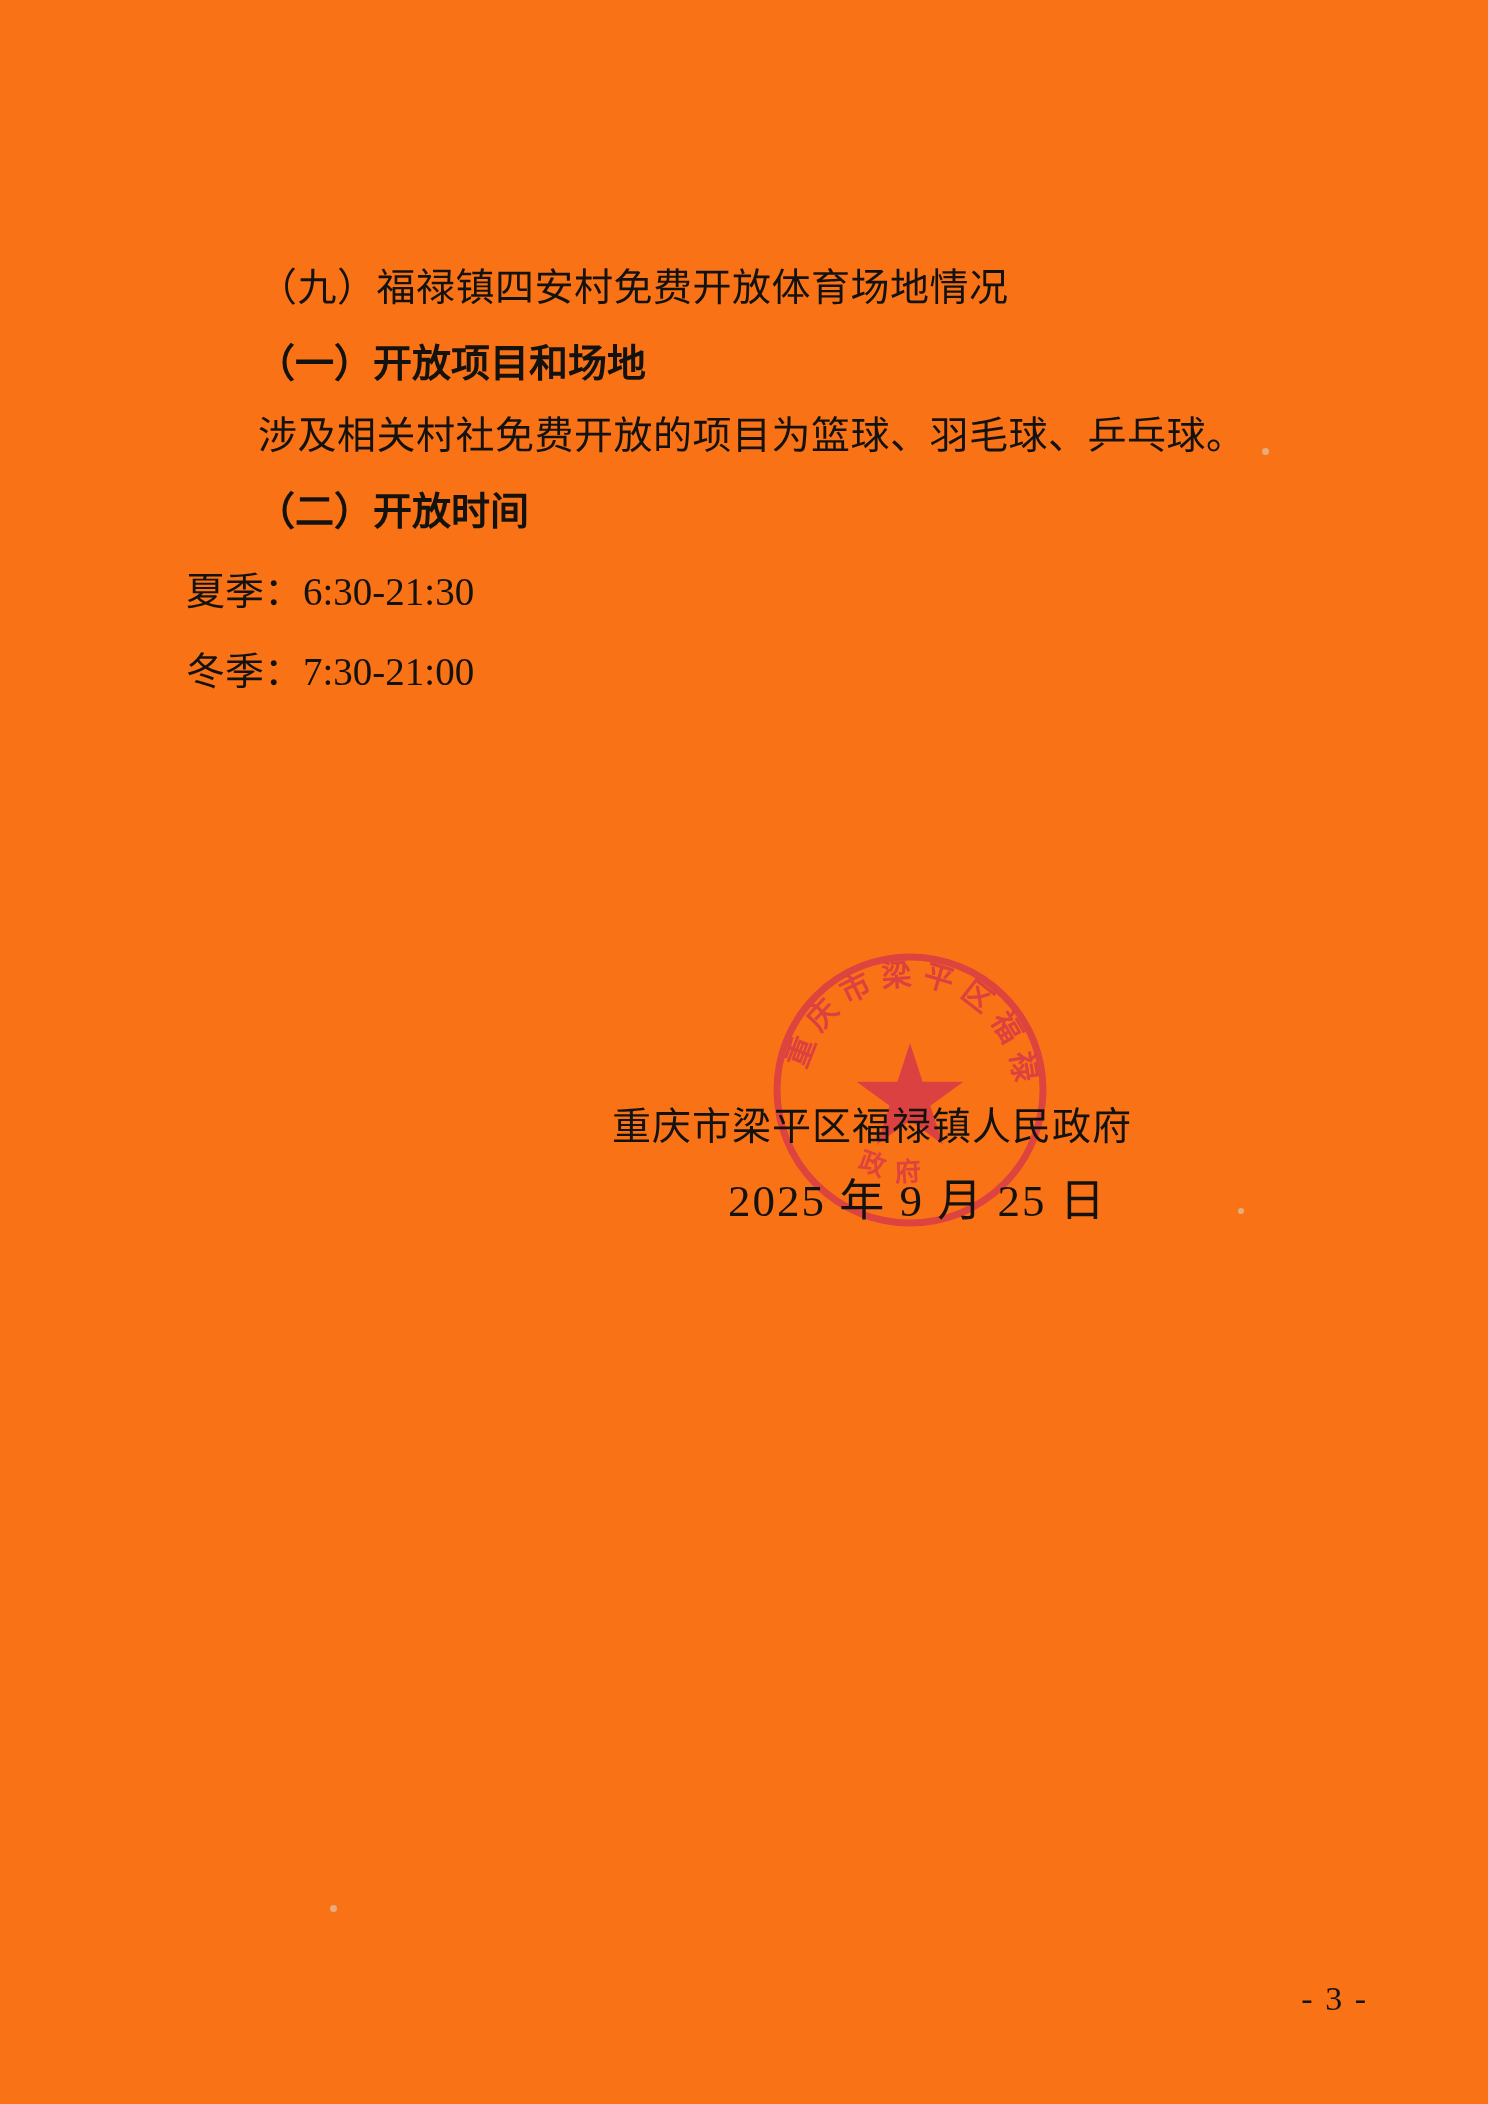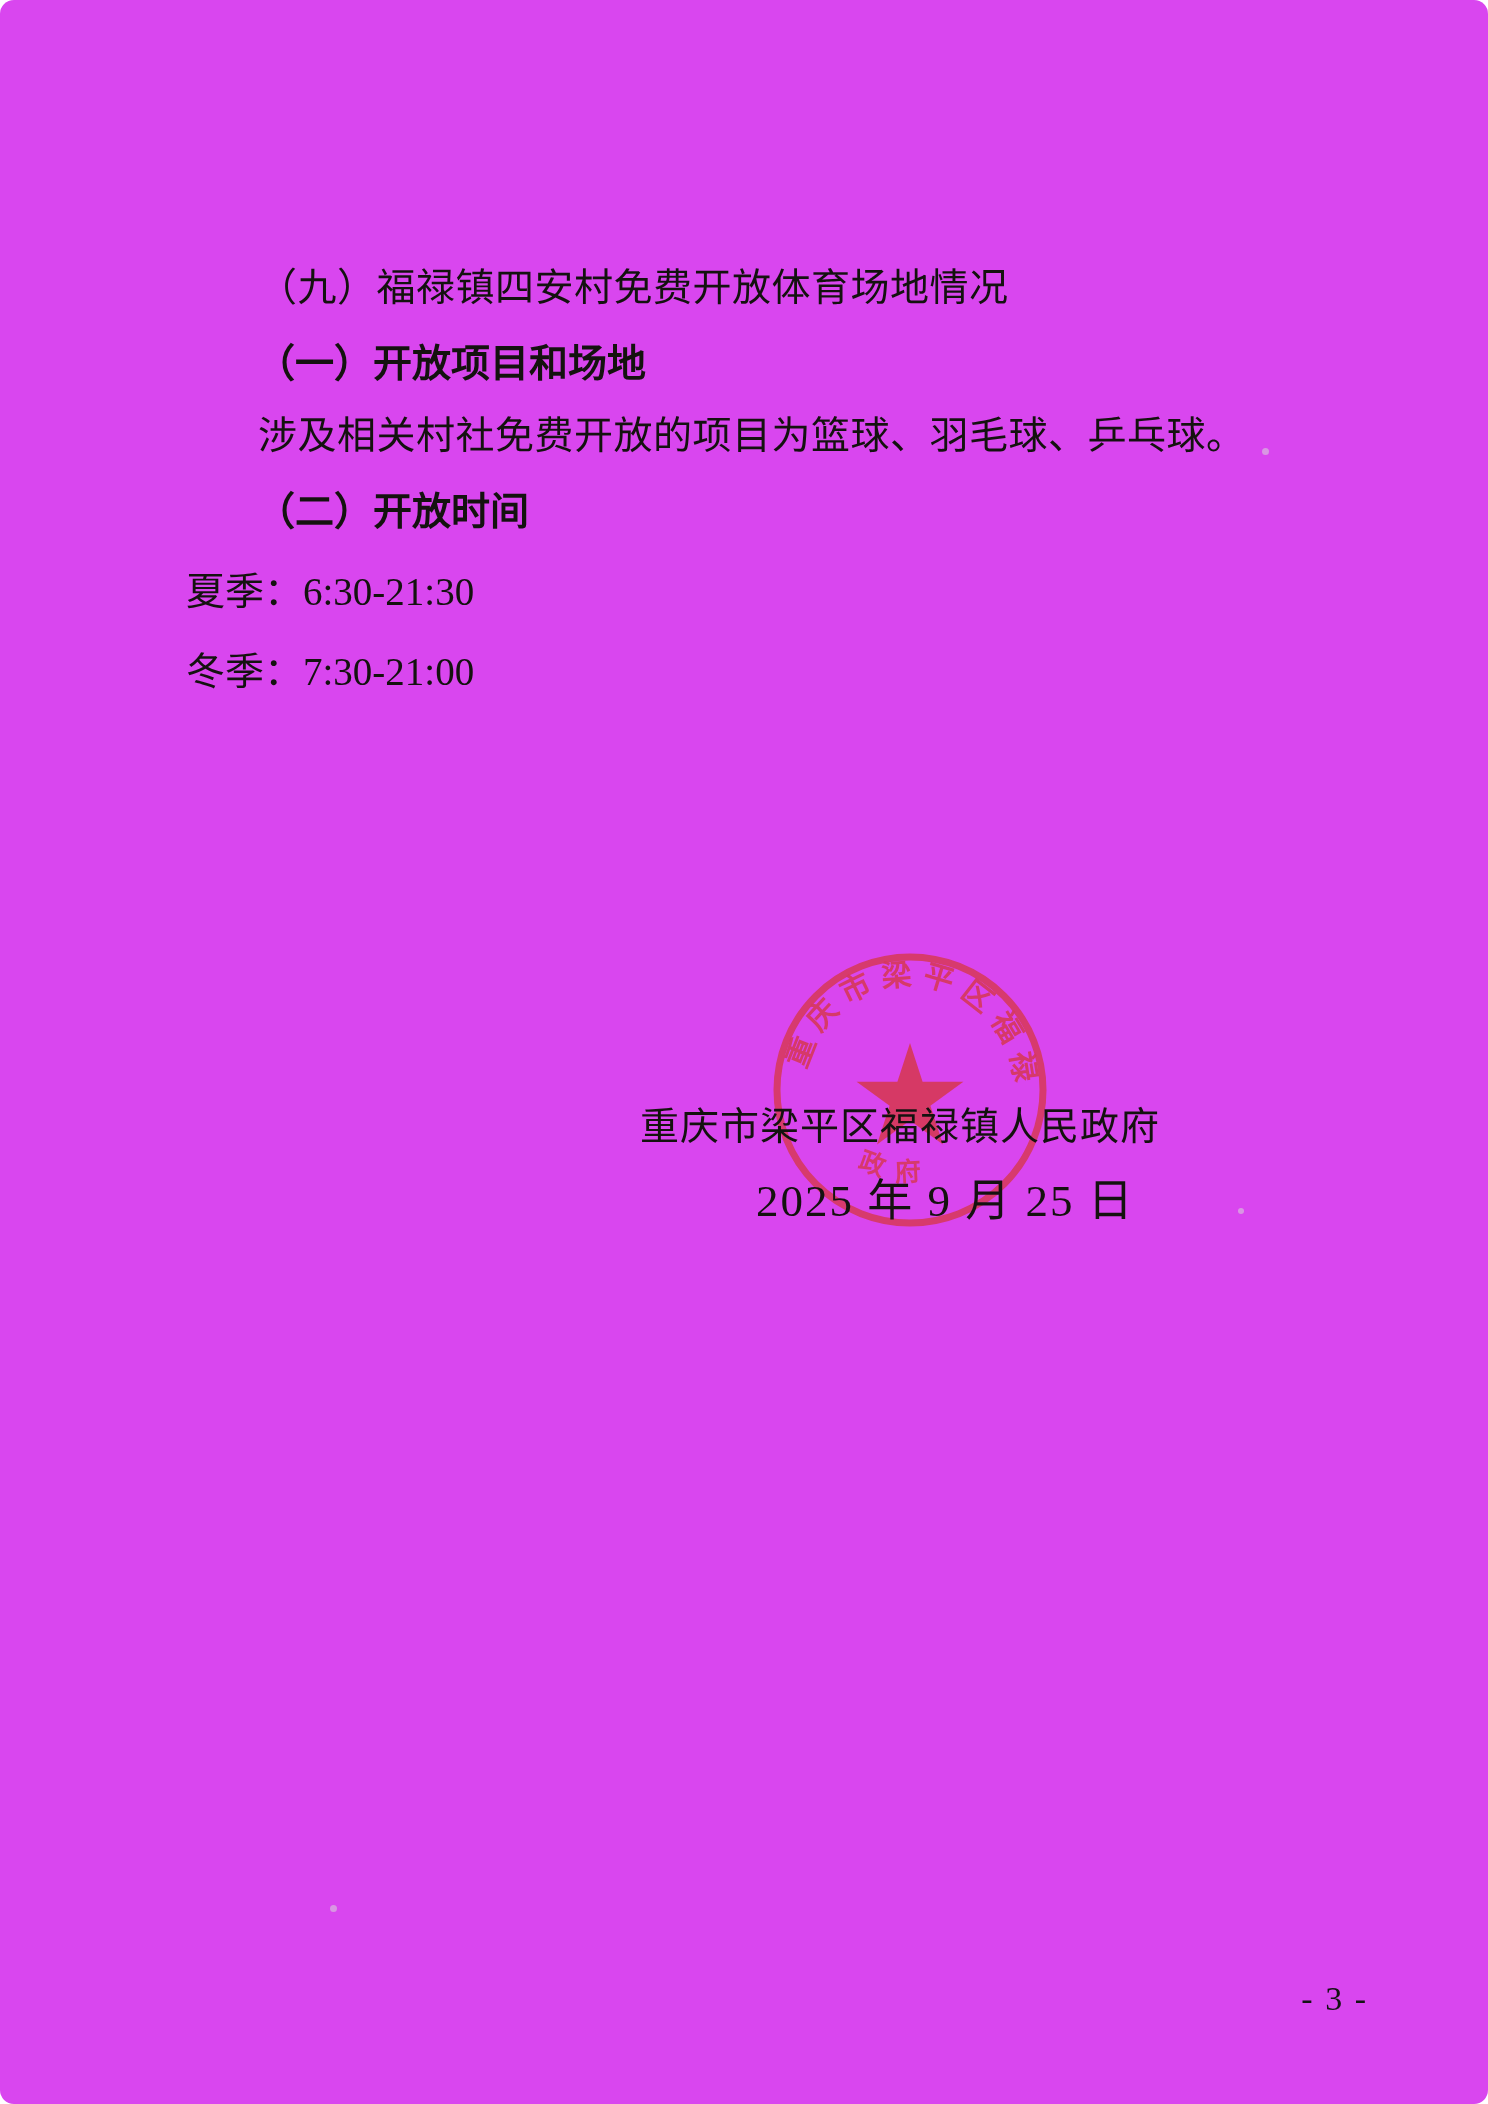--- a/index.html
+++ b/index.html
@@ -13,22 +13,21 @@
     height: 2104px;
     position: relative;
     overflow: hidden;
     font-family: "Liberation Serif", "DejaVu Serif", serif;
     color: #1a1a1a;
   }
 
   .page {
     position: absolute;
     inset: 0;
-    background: #d946ef;
-    border-radius: 14px;
+    background: #f97316;
   }
 
   .content {
     position: absolute;
     left: 178px;
     top: 252px;
     width: 1132px;
   }
 
   .para {
@@ -67,21 +66,21 @@
 
   .plainline {
     font-size: 39px;
     line-height: 72px;
     margin: 8px;
     color: #14120f;
   }
 
   .signature {
     position: absolute;
-    left: 640px;
+    left: 612px;
     top: 1090px;
     width: 560px;
     text-align: left;
   }
   .sig-line {
     font-size: 39px;
     line-height: 74px;
     letter-spacing: 1px;
     color: #14120f;
     white-space: nowrap;

